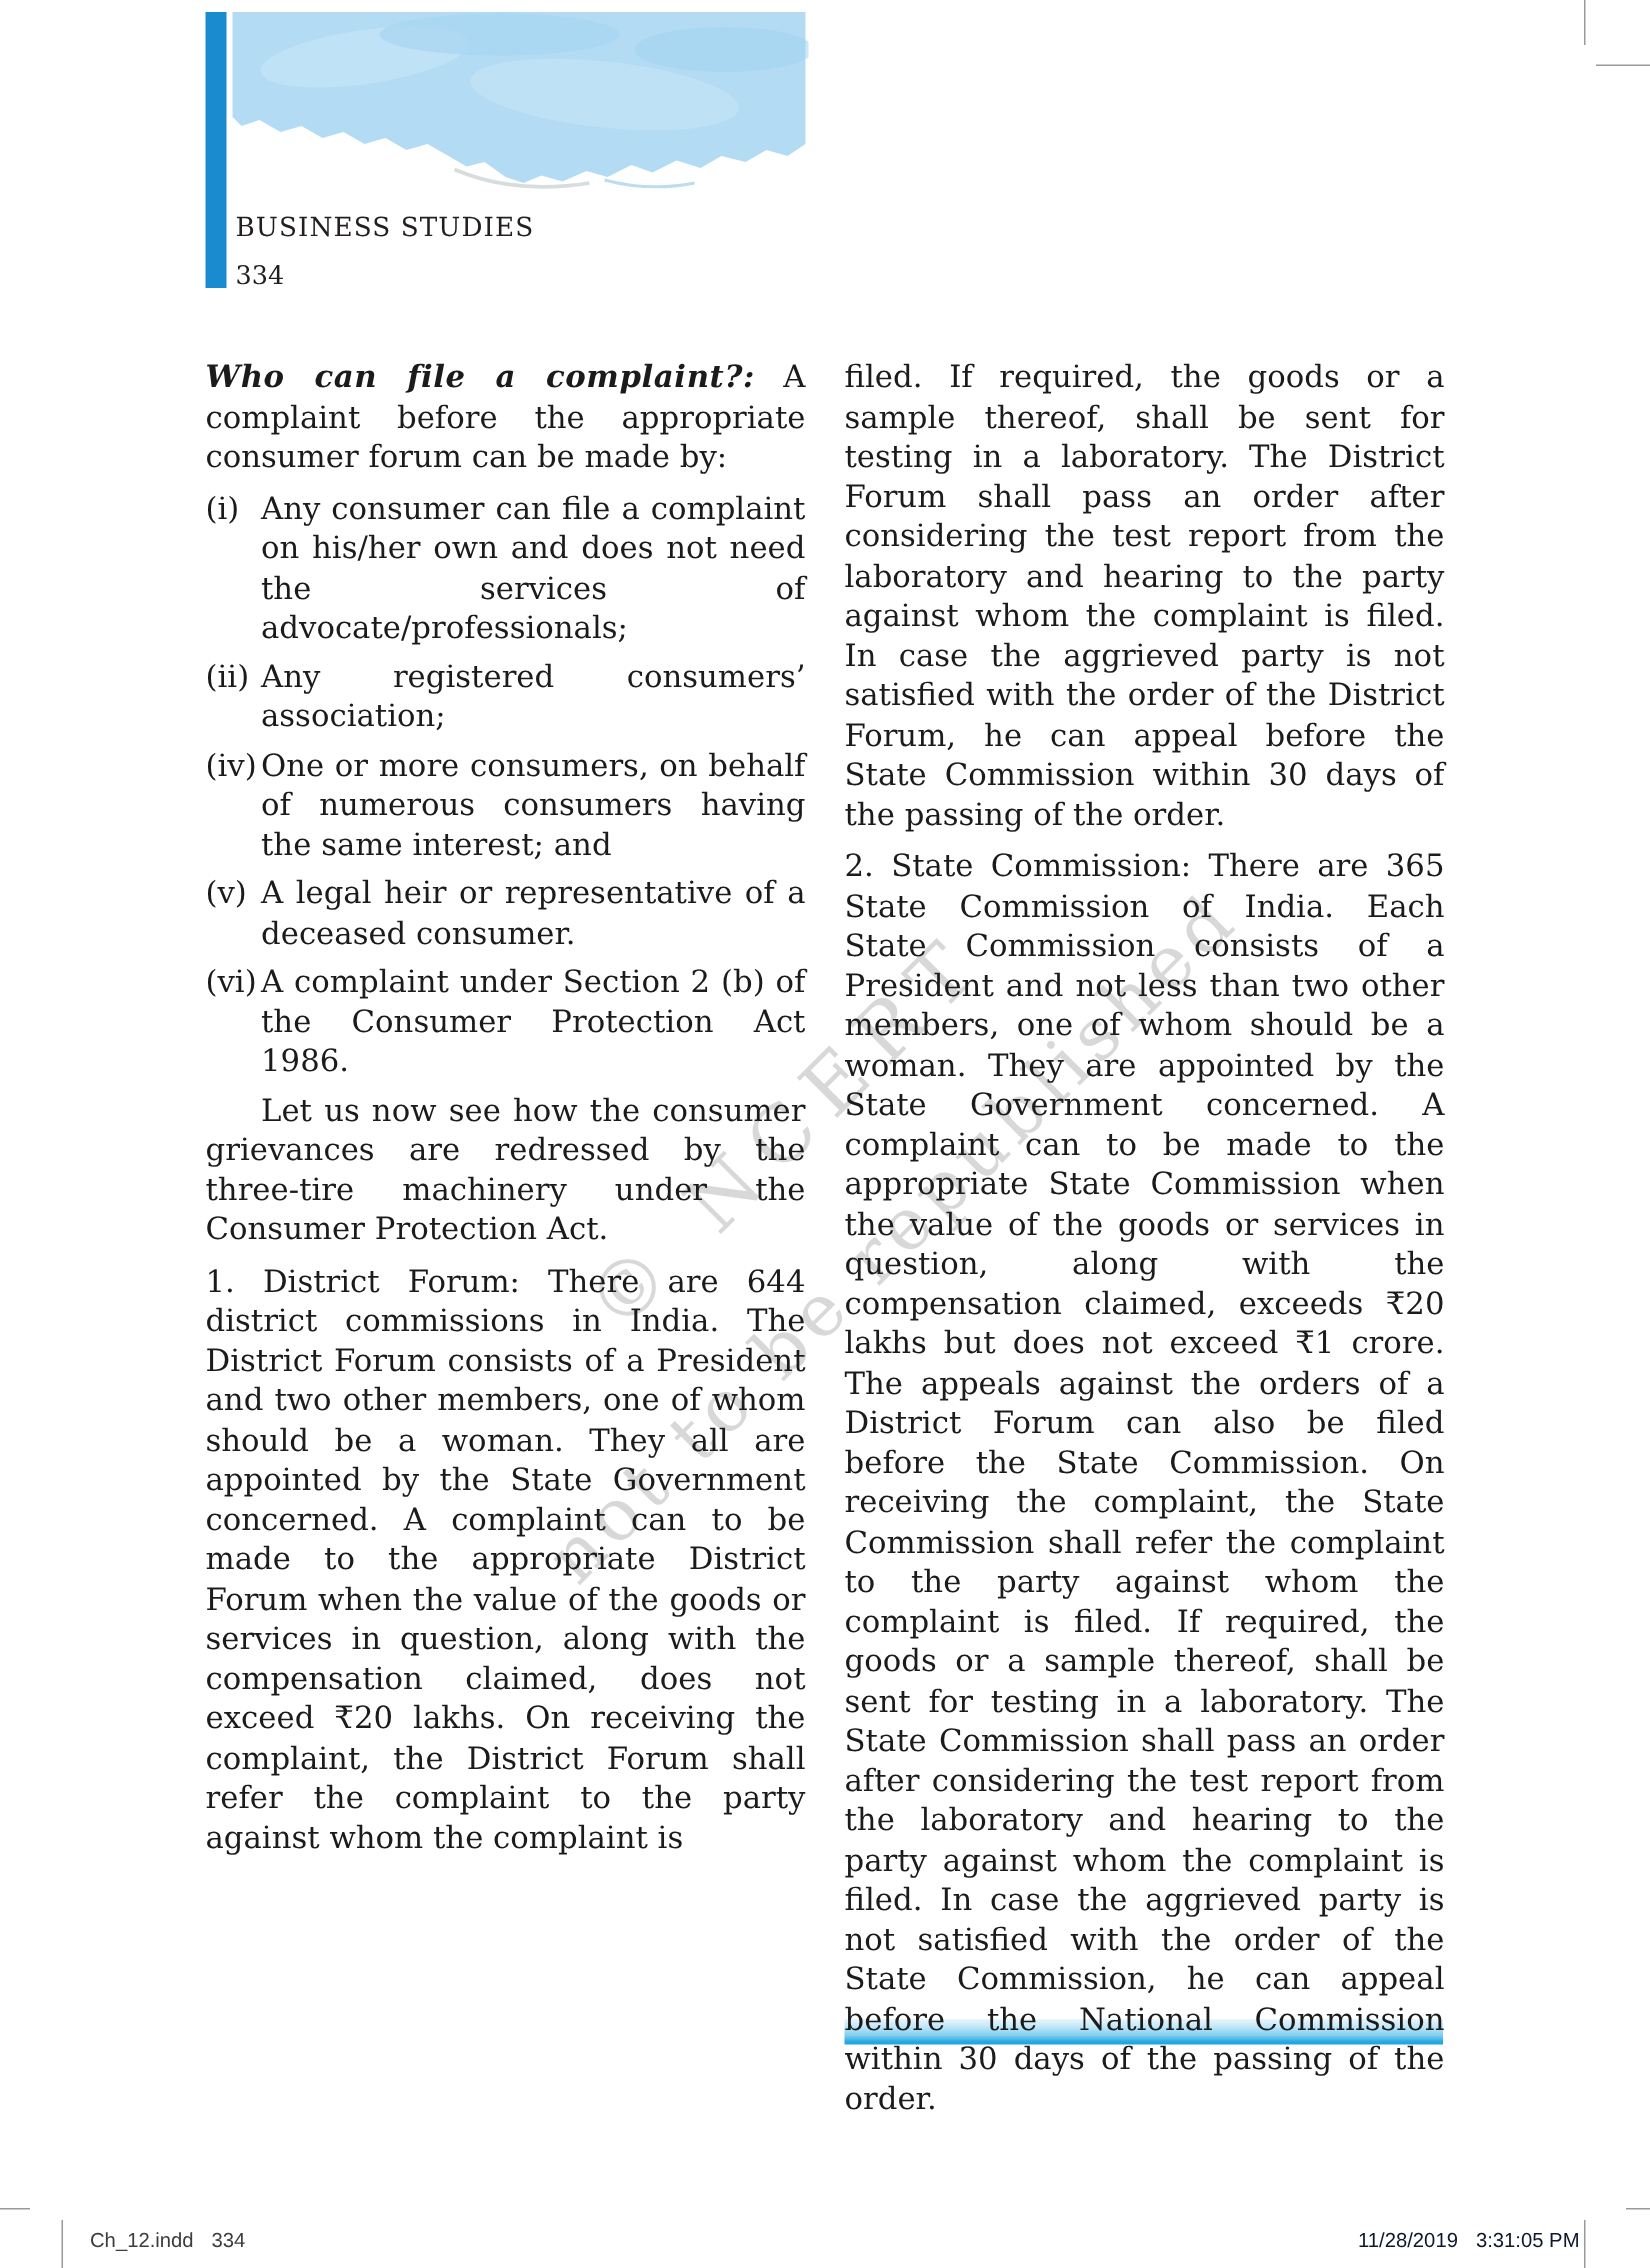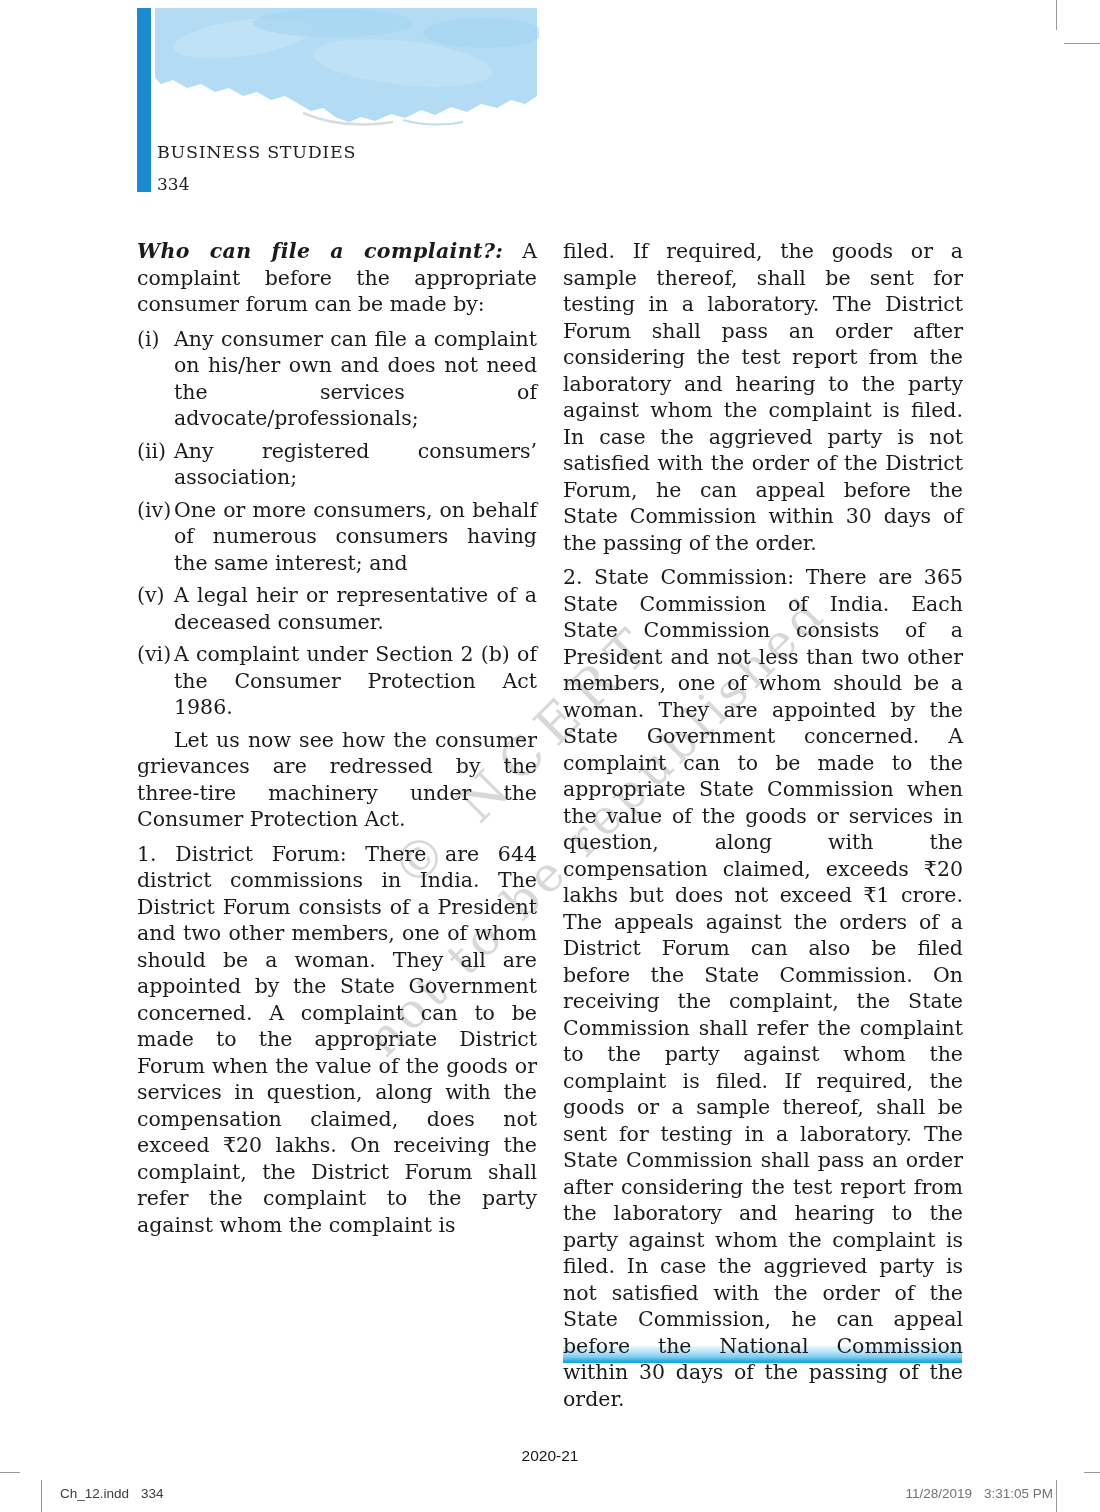--- a/index.html
+++ b/index.html
@@ -37,21 +37,21 @@
   
   .divider-bar{position:absolute;left:563px;top:1346px;width:399px;height:17px;
      background:linear-gradient(to bottom,#eaf6fd 0%,#c2e7f8 30%,#7ecdf0 65%,#29abe2 88%,#1aa3dd 100%);}
 
   
   .session{position:absolute;left:0;right:0;top:1447px;text-align:center;
            font-family:"Liberation Sans",sans-serif;font-size:15.5px;color:#1a1a1a;}
   .print-left{position:absolute;left:60px;top:1486px;font-family:"Liberation Sans",sans-serif;
               font-size:13.5px;color:#3d3d3d;}
   .print-right{position:absolute;right:47px;top:1486px;font-family:"Liberation Sans",sans-serif;
-               font-size:13.5px;color:#737373;}
+               font-size:13.5px;color:#0f172a;}
   .gap{margin-left:12px;}
 
   
   .crop{position:absolute;background:#9a9a9a;}
   .crop.tr-v{left:1056px;top:0;width:1px;height:30px;}
   .crop.tr-h{left:1064px;top:43px;width:36px;height:1px;}
   .crop.bl-v{left:41px;top:1480px;width:1px;height:32px;}
   .crop.bl-h{left:0;top:1472px;width:20px;height:1px;}
   .crop.br-v{left:1056px;top:1480px;width:1px;height:32px;}
   .crop.br-h{left:1084px;top:1472px;width:16px;height:1px;}
@@ -115,21 +115,20 @@
       <p class="para find"><span>Let us now see how the consumer grievances are redressed by the three-tire machinery under the Consumer Protection Act.</span></p>
       <p class="para"><span class="bold">1. District Forum:</span><span> There are 644 district commissions in India. The District Forum consists of a President and two other members, one of whom should be a woman. They all are appointed by the State Government concerned. A complaint can to be made to the appropriate District Forum when the value of the goods or services in question, along with the compensation claimed, does not exceed ₹20 lakhs. On receiving the complaint, the District Forum shall refer the complaint to the party against whom the complaint is</span></p>
     </div>
   <div id="col-right" class="col">
       <p class="para"><span>filed. If required, the goods or a sample thereof, shall be sent for testing in a laboratory. The District Forum shall pass an order after considering the test report from the laboratory and hearing to the party against whom the complaint is filed. In case the aggrieved party is not satisfied with the order of the District Forum, he can appeal before the State Commission within 30 days of the passing of the order.</span></p>
       <p class="para"><span class="bold">2. State Commission:</span><span> There are 365 State Commission of India. Each State Commission consists of a President and not less than two other members, one of whom should be a woman. They are appointed by the State Government concerned. A complaint can to be made to the appropriate State Commission when the value of the goods or services in question, along with the compensation claimed, exceeds ₹20 lakhs but does not exceed ₹1 crore. The appeals against the orders of a District Forum can also be filed before the State Commission. On receiving the complaint, the State Commission shall refer the complaint to the party against whom the complaint is filed. If required, the goods or a sample thereof, shall be sent for testing in a laboratory. The State Commission shall pass an order after considering the test report from the laboratory and hearing to the party against whom the complaint is filed. In case the aggrieved party is not satisfied with the order of the State Commission, he can appeal before the National Commission within 30 days of the passing of the order.</span></p>
     </div>
 
   <div class="divider-bar"></div>
 
-  <div class="session">2020-21</div>
 
   <div class="print-left">
     <span>Ch_12.indd</span><span class="gap">334</span>
   </div>
 
   <div class="print-right">
     <span>11/28/2019</span><span class="gap">3:31:05 PM</span>
   </div>
 
 </div>

